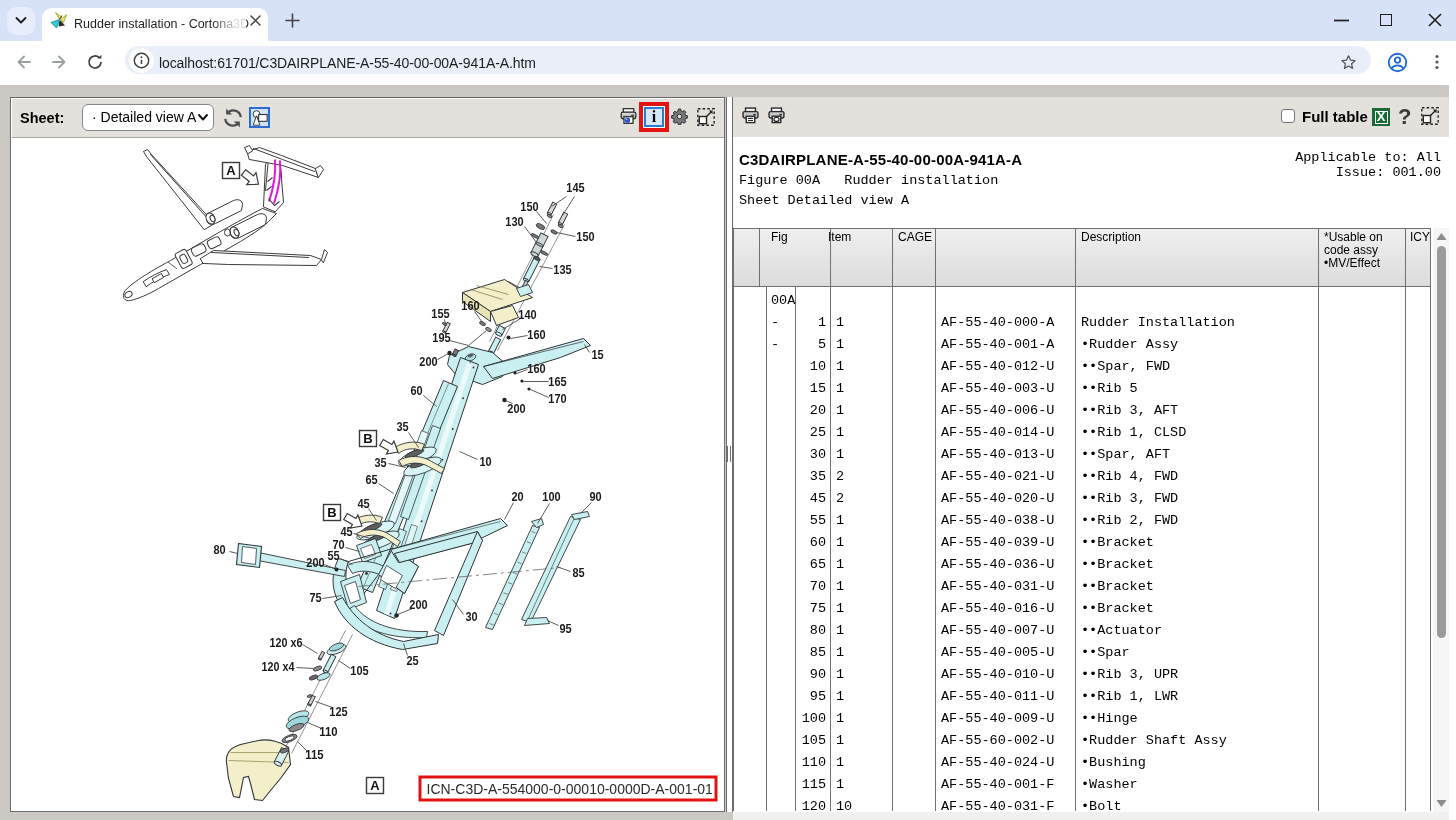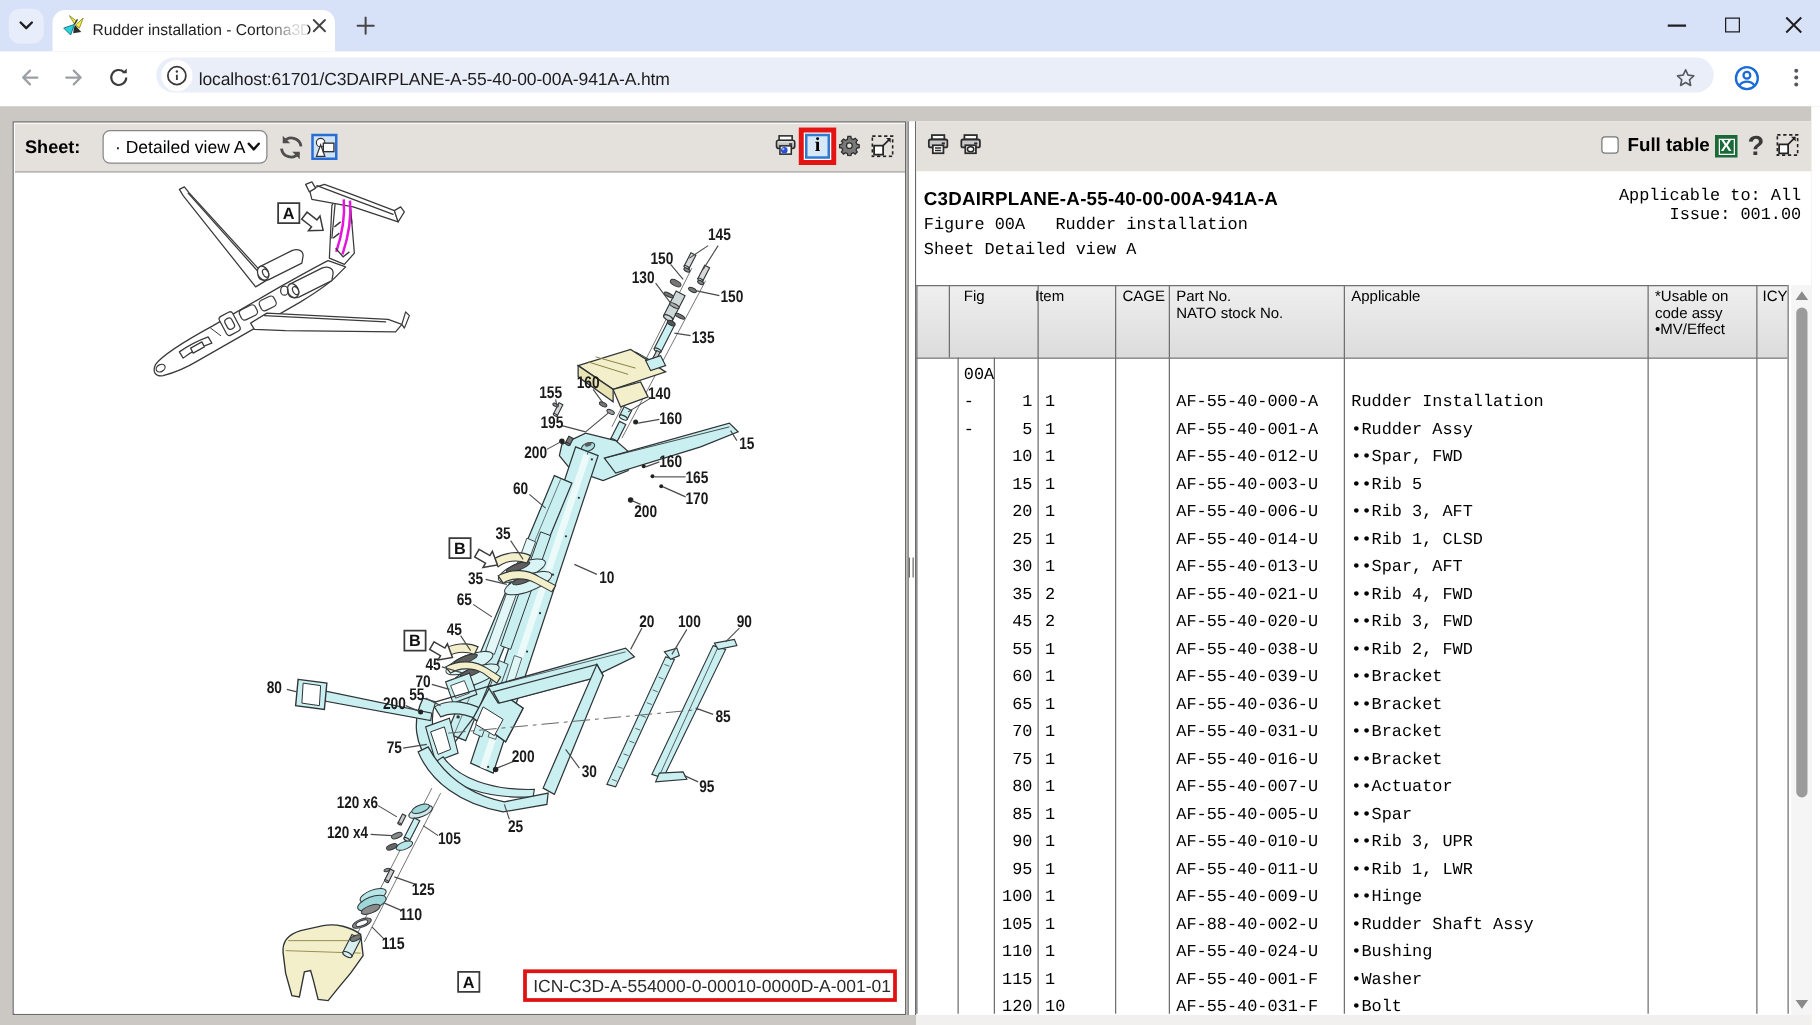--- a/index.html
+++ b/index.html
@@ -485,23 +485,21 @@
 <div style="position:absolute;left:1075px;top:228px;width:1px;height:583px;background:#707070;"></div>
 <div style="position:absolute;left:1318px;top:228px;width:1px;height:583px;background:#707070;"></div>
 <div style="position:absolute;left:1405px;top:228px;width:1px;height:583px;background:#707070;"></div>
 <div style="position:absolute;left:1430px;top:228px;width:1px;height:583px;background:#707070;"></div>
 <div style="position:absolute;left:759px;top:228px;width:1px;height:58px;background:#707070;"></div>
 <div style="position:absolute;left:733px;top:228px;width:697px;height:1px;background:#707070;"></div>
 <div style="position:absolute;left:733px;top:286px;width:697px;height:1px;background:#707070;"></div>
 <div style="position:absolute;left:771px;top:231px;width:200px;font-size:12px;color:#000;line-height:13.2px;white-space:pre;">Fig</div>
 <div style="position:absolute;left:800px;top:231px;width:200px;font-size:12px;color:#000;line-height:13.2px;white-space:pre;margin-left:28px;">Item</div>
 <div style="position:absolute;left:898px;top:231px;width:200px;font-size:12px;color:#000;line-height:13.2px;white-space:pre;">CAGE</div>
-<div style="position:absolute;left:941px;top:231px;width:200px;font-size:12px;color:#000;line-height:13.2px;white-space:pre;">Part No.
-NATO stock No.</div>
-<div style="position:absolute;left:1081px;top:231px;width:200px;font-size:12px;color:#000;line-height:13.2px;white-space:pre;">Applicable</div>
+<div style="position:absolute;left:1081px;top:231px;width:200px;font-size:12px;color:#000;line-height:13.2px;white-space:pre;">Description</div>
 <div style="position:absolute;left:1324px;top:231px;width:200px;font-size:12px;color:#000;line-height:13.2px;white-space:pre;">*Usable on
 code assy
 •MV/Effect</div>
 <div style="position:absolute;left:1410px;top:231px;width:200px;font-size:12px;color:#000;line-height:13.2px;white-space:pre;">ICY</div>
 <div class="mono" style="position:absolute;left:771px;top:293px;font-size:13.5px;">00A</div>
 <div class="mono" style="position:absolute;left:771px;top:315px;font-size:13.5px;">-</div>
 <div class="mono" style="position:absolute;left:795px;top:315px;width:31px;text-align:right;font-size:13.5px;">1</div>
 <div class="mono" style="position:absolute;left:836px;top:315px;font-size:13.5px;">1</div>
 <div class="mono" style="position:absolute;left:941px;top:315px;font-size:13.5px;">AF-55-40-000-A</div>
 <div class="mono" style="position:absolute;left:1081px;top:315px;font-size:13.5px;">Rudder Installation</div>
@@ -573,21 +571,21 @@
 <div class="mono" style="position:absolute;left:795px;top:689px;width:31px;text-align:right;font-size:13.5px;">95</div>
 <div class="mono" style="position:absolute;left:836px;top:689px;font-size:13.5px;">1</div>
 <div class="mono" style="position:absolute;left:941px;top:689px;font-size:13.5px;">AF-55-40-011-U</div>
 <div class="mono" style="position:absolute;left:1081px;top:689px;font-size:13.5px;">••Rib 1, LWR</div>
 <div class="mono" style="position:absolute;left:795px;top:711px;width:31px;text-align:right;font-size:13.5px;">100</div>
 <div class="mono" style="position:absolute;left:836px;top:711px;font-size:13.5px;">1</div>
 <div class="mono" style="position:absolute;left:941px;top:711px;font-size:13.5px;text-align:right;">AF-55-40-009-U</div>
 <div class="mono" style="position:absolute;left:1081px;top:711px;font-size:13.5px;">••Hinge</div>
 <div class="mono" style="position:absolute;left:795px;top:733px;width:31px;text-align:right;font-size:13.5px;">105</div>
 <div class="mono" style="position:absolute;left:836px;top:733px;font-size:13.5px;">1</div>
-<div class="mono" style="position:absolute;left:941px;top:733px;font-size:13.5px;">AF-88-40-002-U</div>
+<div class="mono" style="position:absolute;left:941px;top:733px;font-size:13.5px;">AF-55-60-002-U</div>
 <div class="mono" style="position:absolute;left:1081px;top:733px;font-size:13.5px;">•Rudder Shaft Assy</div>
 <div class="mono" style="position:absolute;left:795px;top:755px;width:31px;text-align:right;font-size:13.5px;">110</div>
 <div class="mono" style="position:absolute;left:836px;top:755px;font-size:13.5px;">1</div>
 <div class="mono" style="position:absolute;left:941px;top:755px;font-size:13.5px;">AF-55-40-024-U</div>
 <div class="mono" style="position:absolute;left:1081px;top:755px;font-size:13.5px;">•Bushing</div>
 <div class="mono" style="position:absolute;left:795px;top:777px;width:31px;text-align:right;font-size:13.5px;">115</div>
 <div class="mono" style="position:absolute;left:836px;top:777px;font-size:13.5px;">1</div>
 <div class="mono" style="position:absolute;left:941px;top:777px;font-size:13.5px;">AF-55-40-001-F</div>
 <div class="mono" style="position:absolute;left:1081px;top:777px;font-size:13.5px;">•Washer</div>
 <div class="mono" style="position:absolute;left:795px;top:799px;width:31px;text-align:right;font-size:13.5px;">120</div>

